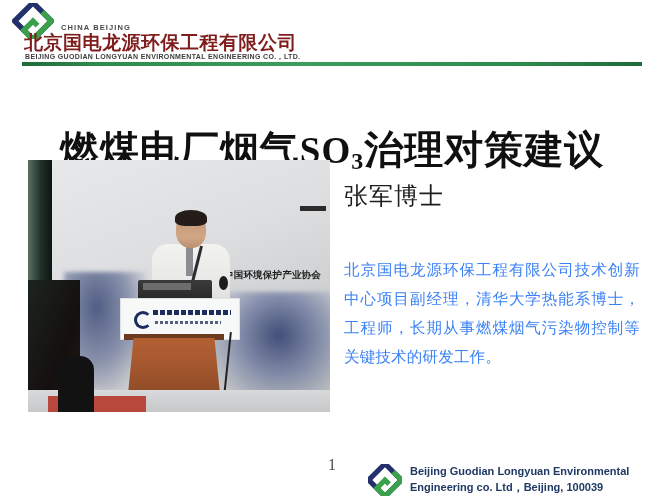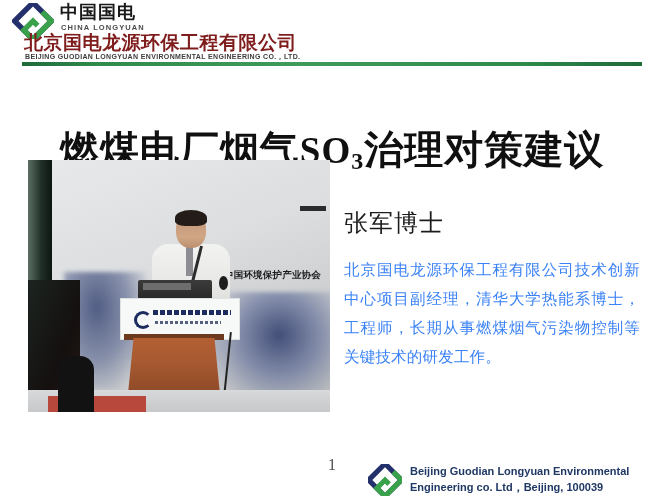--- a/index.html
+++ b/index.html
@@ -342,21 +342,20 @@
 
   
   #speaker-name {
     position: absolute;
     left: 344px;
     top: 180px;
     font-size: 24px;
     color: #1c1c1c;
     letter-spacing: 1px;
     white-space: nowrap;
-    margin-top: 27px;
   }
   #speaker-bio {
     position: absolute;
     left: 344px;
     top: 255px;
     width: 296px;
     font-size: 15.5px;
     line-height: 29px;
     color: #3b82f6;
     letter-spacing: 0.2px;
@@ -401,22 +400,21 @@
 
     <div id="header-logo">
       <svg viewBox="0 0 100 100" width="42" height="36" xmlns="http://www.w3.org/2000/svg">
         <g transform="rotate(45 50 50)">
           <path d="M14 14 H86 V86 H14 Z" fill="none" stroke="#23306b" stroke-width="15"></path>
           <path d="M50 14 H86 V86 H50 V50 H68" fill="none" stroke="#3aa14b" stroke-width="15"></path>
         </g>
       </svg>
     </div>
 
-    <div id="header-brand-cn">中国国电</div>
-    <div id="header-brand-en">CHINA LONGYUAN</div>
+    <div id="header-brand-en">CHINA BEIJING</div>
     <div id="header-company-cn">北京国电龙源环保工程有限公司</div>
     <div id="header-company-en">BEIJING GUODIAN LONGYUAN ENVIRONMENTAL ENGINEERING CO.，LTD.</div>
     <div id="header-rule"></div>
   </div>
 
   <div id="title">
     <span>燃煤电厂烟气</span><span class="chem"><span>SO</span><sub>3</sub></span><span>治理对策建议</span>
   </div>
 
   <div id="photo">

